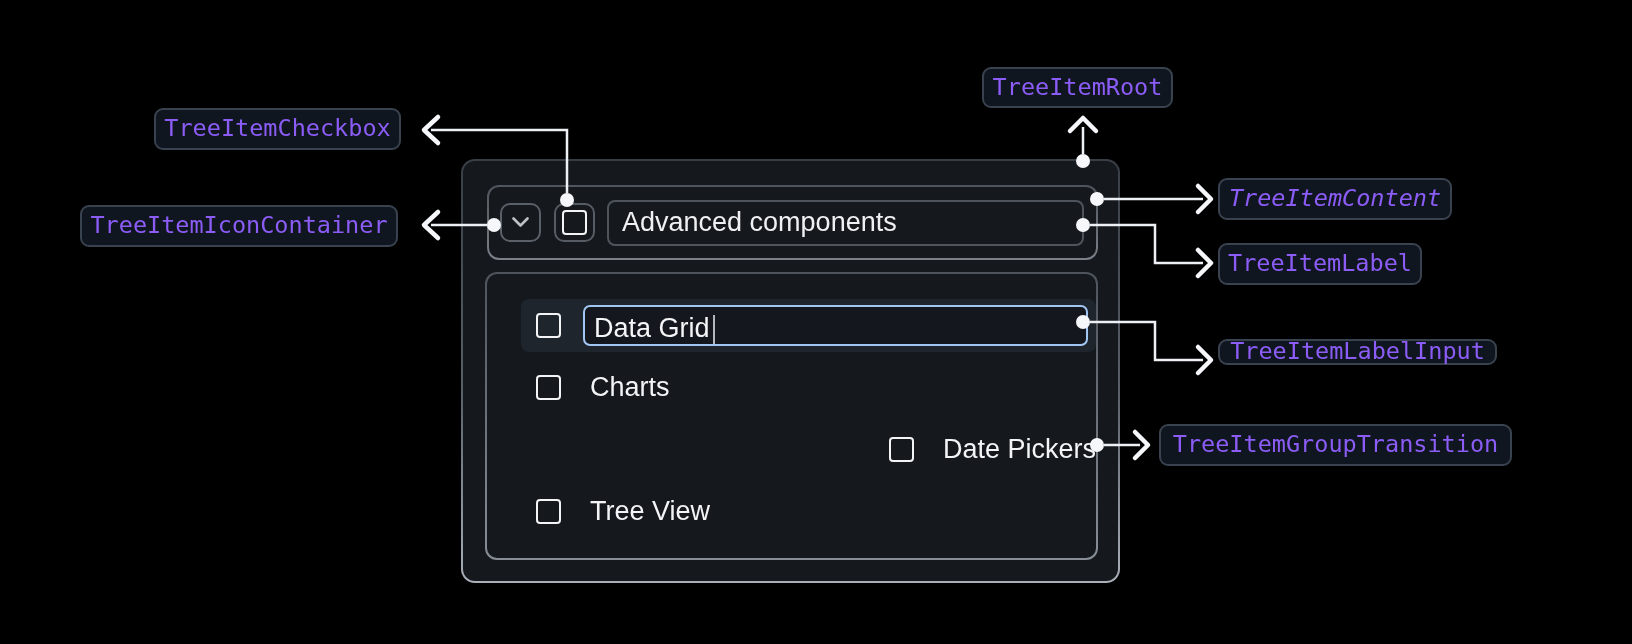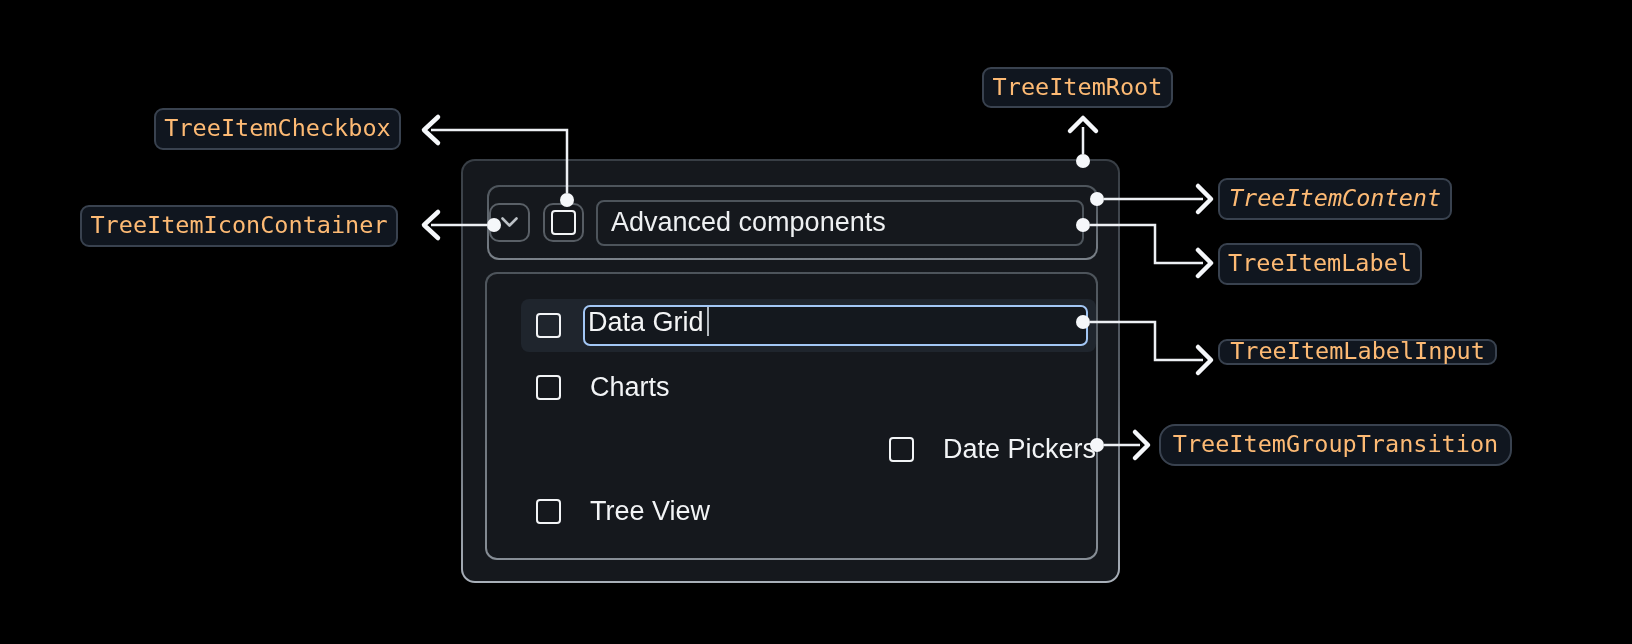--- a/index.html
+++ b/index.html
@@ -3,39 +3,39 @@
 <meta charset="utf-8">
 <style>
   html,body{margin:0;padding:0;background:#000;width:1632px;height:644px;overflow:hidden;}
   body{position:relative;font-family:"Liberation Sans",sans-serif;-webkit-font-smoothing:antialiased;}
 
   
   .pill{
     position:absolute;box-sizing:border-box;
     display:flex;align-items:center;justify-content:center;
     font-family:"DejaVu Sans Mono",monospace;font-size:23.5px;line-height:1;
-    color:#fdba74;background:#10161f;border:2px solid #39424f;border-radius:9px;
+    color:#8b5cf6;background:#10161f;border:2px solid #39424f;border-radius:9px;
     white-space:nowrap;
   }
 
   
   .panel{
     position:absolute;left:461px;top:159px;width:659px;height:424px;box-sizing:border-box;
     border:2px solid transparent;border-radius:14px;
     background:linear-gradient(#15181d,#15181d) padding-box,
                linear-gradient(180deg,#383e45 0%,#596069 55%,#a9b0b9 100%) border-box;
   }
 
   
   .content-row{
     position:absolute;left:24px;top:24px;width:611px;height:75px;box-sizing:border-box;
     border:2px solid transparent;border-radius:12px;
     background:linear-gradient(#15181d,#15181d) padding-box,
                linear-gradient(180deg,#4d545b,#7a8189) border-box;
-    display:flex;align-items:center;
+    display:flex;align-items:center;padding-left:11px;
   }
   .icon-box{
     box-sizing:border-box;width:41px;height:39px;border:2px solid #5a6067;border-radius:10px;
     display:flex;align-items:center;justify-content:center;flex:none;
   }
   .icon-box + .icon-box{margin-left:13px;}
   .cb{
     box-sizing:border-box;width:25px;height:25px;border:2.5px solid #f2f4f6;border-radius:4px;flex:none;
   }
   .label-box{
@@ -55,21 +55,21 @@
   .row{
     position:absolute;left:34px;width:575px;height:53px;box-sizing:border-box;
     display:flex;align-items:center;padding-left:15px;border-radius:8px;
     color:#f2f4f6;font-size:27px;
   }
   .row.editing{background:#1f252d;}
   .row-label{margin-left:29px;}
   .label-input{
     box-sizing:border-box;margin-left:22px;width:505px;height:41px;
     border:2px solid #a3c7f5;border-radius:7px;background:#14181e;
-    display:flex;align-items:flex-start;padding-left:3px;color:#f4f5f6;font-size:27px;
+    display:flex;align-items:flex-end;padding-left:9px;color:#f4f5f6;font-size:27px;
   }
   .caret{display:inline-block;width:2.5px;height:29px;background:#b2b8be;margin-left:3px;}
 
   
   svg.overlay{position:absolute;left:0;top:0;z-index:10;pointer-events:none;}
   .cline{stroke:#edf0f4;stroke-width:2.5;fill:none;}
   .chead{stroke:#f5f7fa;stroke-width:4.5;fill:none;stroke-linecap:round;stroke-linejoin:round;}
   .cdot{fill:#f5f7fa;}
 </style>
 </head>
@@ -126,21 +126,21 @@
 <div class="pill" style="left:80px;top:205px;width:318px;height:42px;">TreeItemIconContainer</div>
 
 <div class="pill" style="left:982px;top:67px;width:191px;height:41px;">TreeItemRoot</div>
 
 <div class="pill" style="left:1218px;top:178px;width:234px;height:42px;font-style:italic;">TreeItemContent</div>
 
 <div class="pill" style="left:1218px;top:243px;width:204px;height:42px;">TreeItemLabel</div>
 
 <div class="pill" style="left:1218px;top:339px;width:279px;height:26px;">TreeItemLabelInput</div>
 
-<div class="pill" style="left:1159px;top:424px;width:353px;height:42px;border-radius:16px;">TreeItemGroupTransition</div>
+<div class="pill" style="left:1159px;top:424px;width:353px;height:42px;">TreeItemGroupTransition</div>
 
 <svg class="overlay" width="1632" height="644" viewBox="0 0 1632 644">
 
   <path class="cline" d="M 431 130 H 567 V 193"></path>
   <polyline class="chead" points="438,117 424,130 438,143"></polyline>
   <circle class="cdot" cx="567" cy="200" r="7"></circle>
 
   <path class="cline" d="M 431 225 H 487"></path>
   <polyline class="chead" points="438,212 424,225 438,238"></polyline>
   <circle class="cdot" cx="494" cy="225" r="7"></circle>

